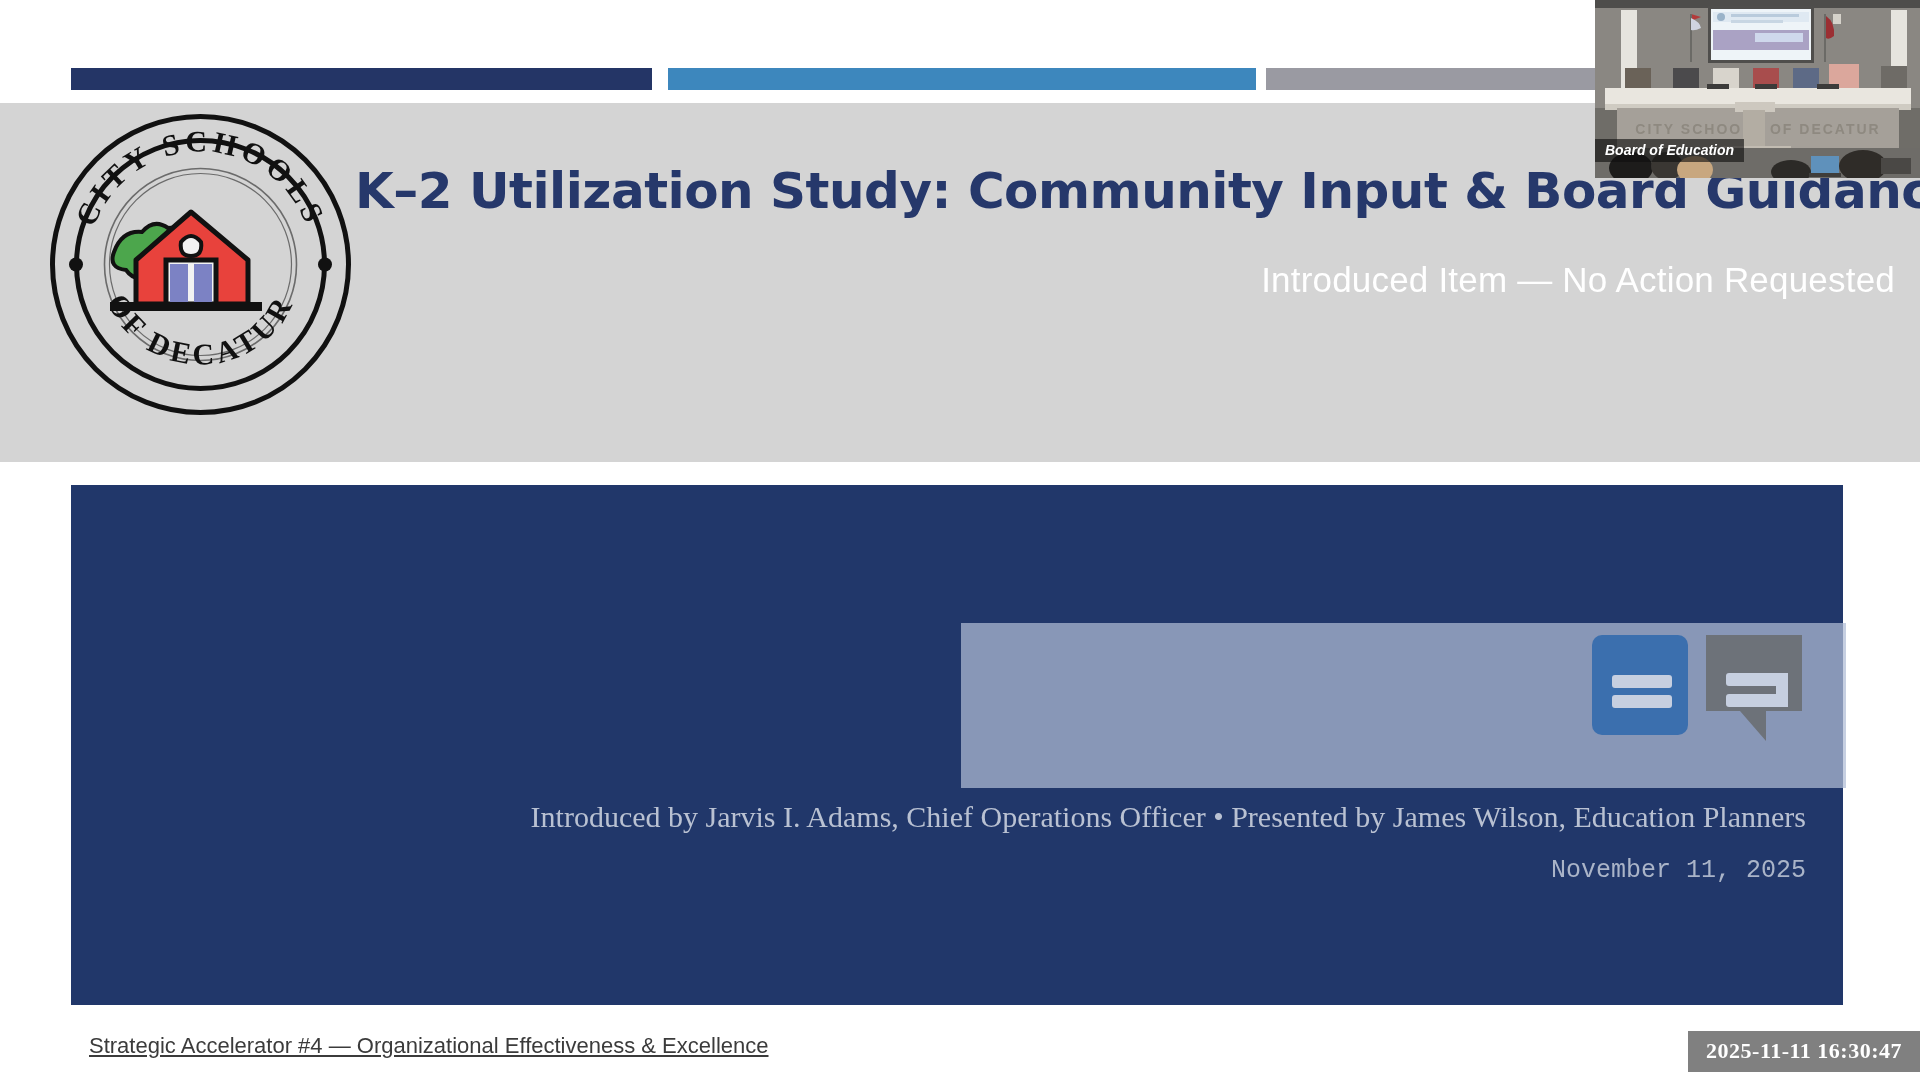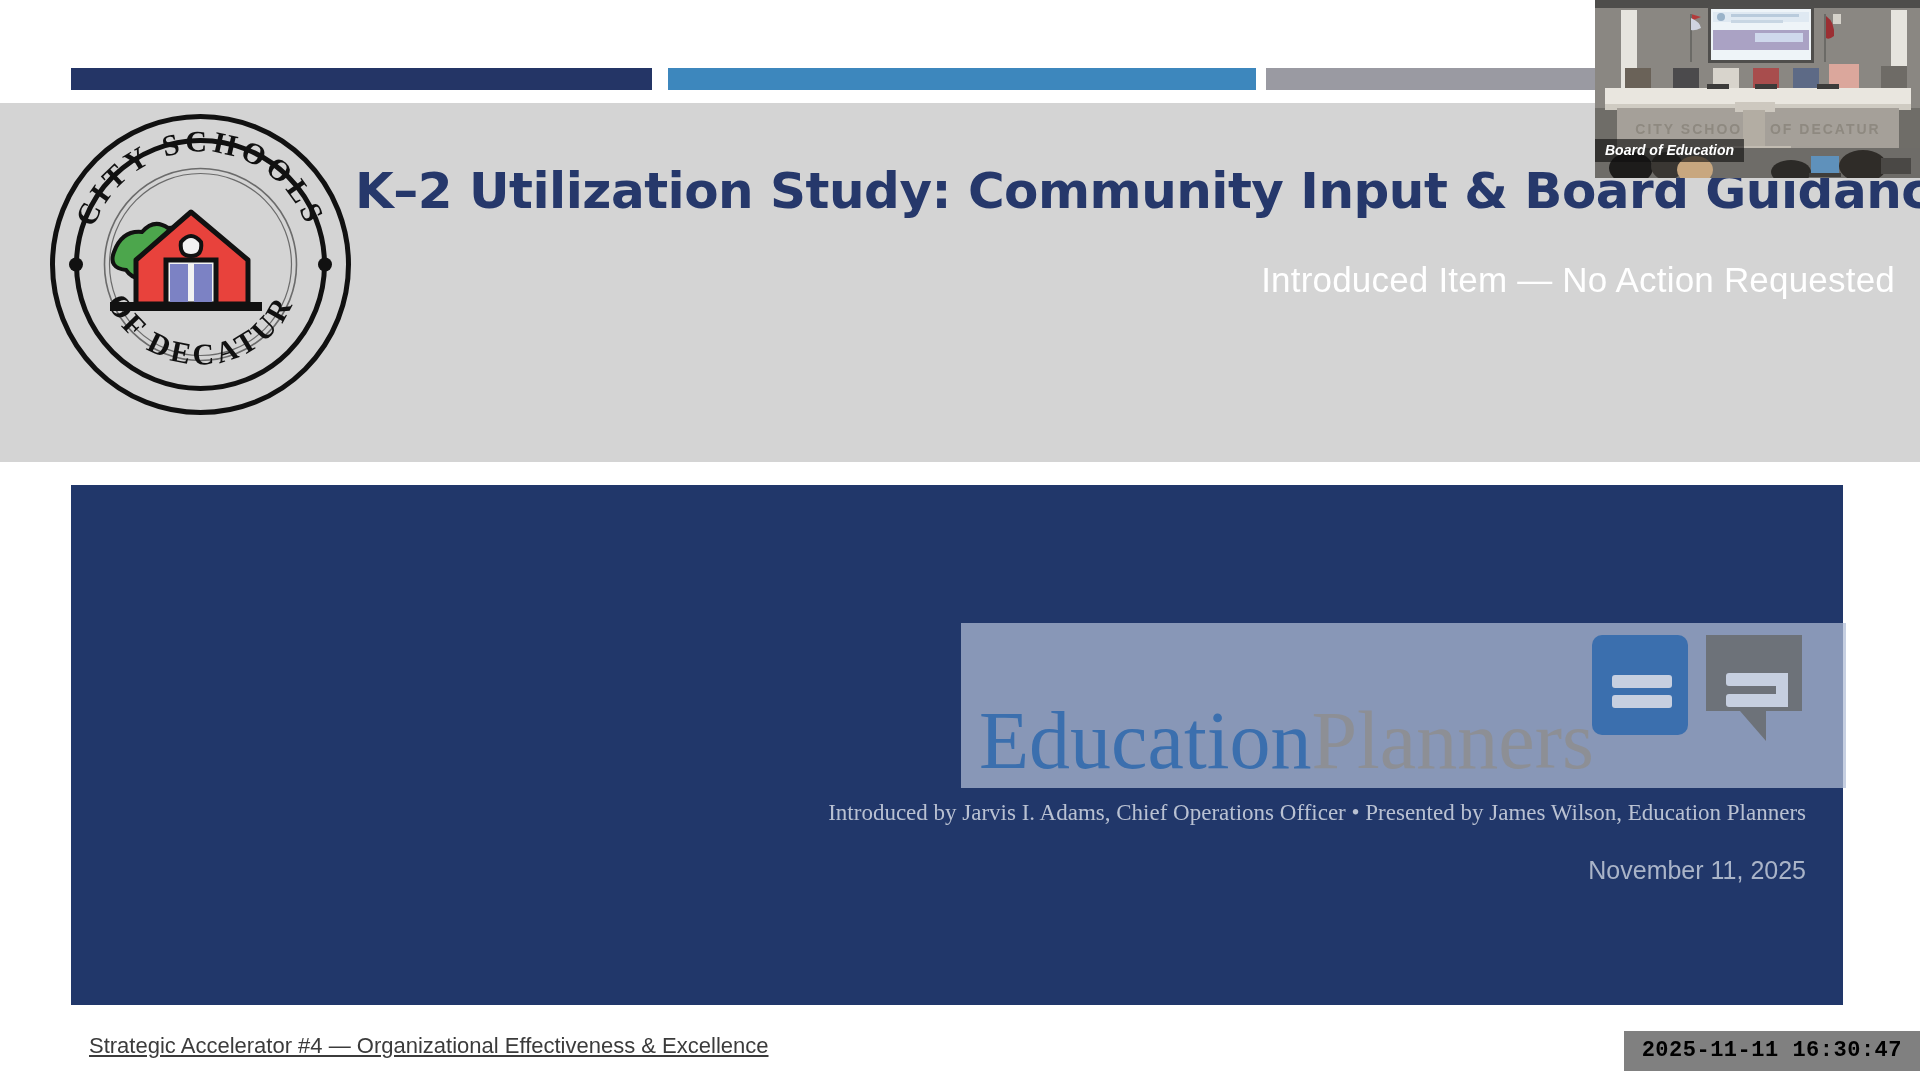--- a/index.html
+++ b/index.html
@@ -102,52 +102,52 @@
     width: 218px; height: 110px;
   }
 
   
   .credits {
     position: absolute;
     left: 71px; top: 800px;
     width: 1735px;
     text-align: right;
     font-family: "Liberation Serif", serif;
-    font-size: 23px;
+    font-size: 30px;
     color: #b9c1d2;
     white-space: nowrap;
   }
   .credit-date {
     position: absolute;
     left: 71px; top: 856px;
     width: 1735px;
     text-align: right;
-    font-family: Liberation Sans, sans-serif;
+    font-family: Liberation Mono, monospace;
     font-size: 25px;
     color: #aab4c8;
     white-space: nowrap;
   }
 
   
   .footer-note {
     position: absolute;
     left: 89px; top: 1033px;
     font-family: "Liberation Sans", sans-serif;
     font-size: 22px;
     color: #3b3b3b;
     white-space: nowrap;
     text-decoration: underline;
   }
   .timestamp {
     position: absolute;
     right: 0px; top: 1031px;
     padding: 7px 18px 8px 18px;
     background: #808080;
-    color: #000000;
-    font-family: Liberation Mono, monospace;
+    color: #ffffff;
+    font-family: Liberation Serif, serif;
     font-size: 22px;
     font-weight: 700;
     letter-spacing: 0.5px;
     white-space: nowrap;
   }
 
   
   .webcam {
     position: absolute;
     right: 0; top: 0;
@@ -212,23 +212,20 @@
 </div>
 
 <div class="title-wrap">
   <div class="slide-title">K–2 Utilization Study: Community Input &amp; Board Guidance</div>
   <div class="slide-subtitle">Introduced Item — No Action Requested</div>
 </div>
 
 <div class="body-panel">
 
   <div class="ep-logo" style="left:890px; top:138px;">
-    <div class="ep-wordmark">
-      <span class="ep-edu">Education</span><span class="ep-plan">Planners</span>
-    </div>
     <div class="ep-mark">
       <svg viewBox="0 0 218 110" width="218" height="110">
         <rect x="2" y="2" width="96" height="100" rx="10" fill="#3b6fae"></rect>
         <rect x="22" y="42" width="60" height="13" rx="3" fill="#c6cfe0"></rect>
         <rect x="22" y="62" width="60" height="13" rx="3" fill="#c6cfe0"></rect>
         <path d="M 116,2 h 96 a 0,0 0 0 1 0,0 v 76 h -36 v 30 l -26,-30 h -34 z" fill="#6d7279"></path>
         <rect x="136" y="40" width="62" height="13" rx="3" fill="#c6cfe0"></rect>
         <rect x="186" y="40" width="12" height="34" fill="#c6cfe0"></rect>
         <rect x="136" y="61" width="62" height="13" rx="3" fill="#c6cfe0"></rect>
       </svg>

